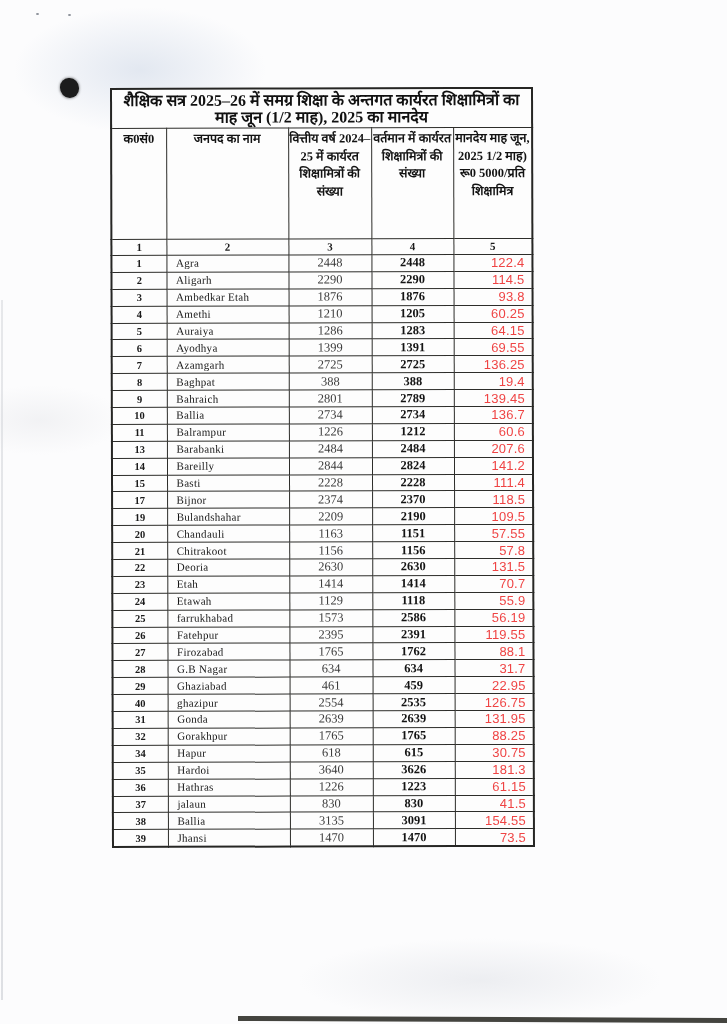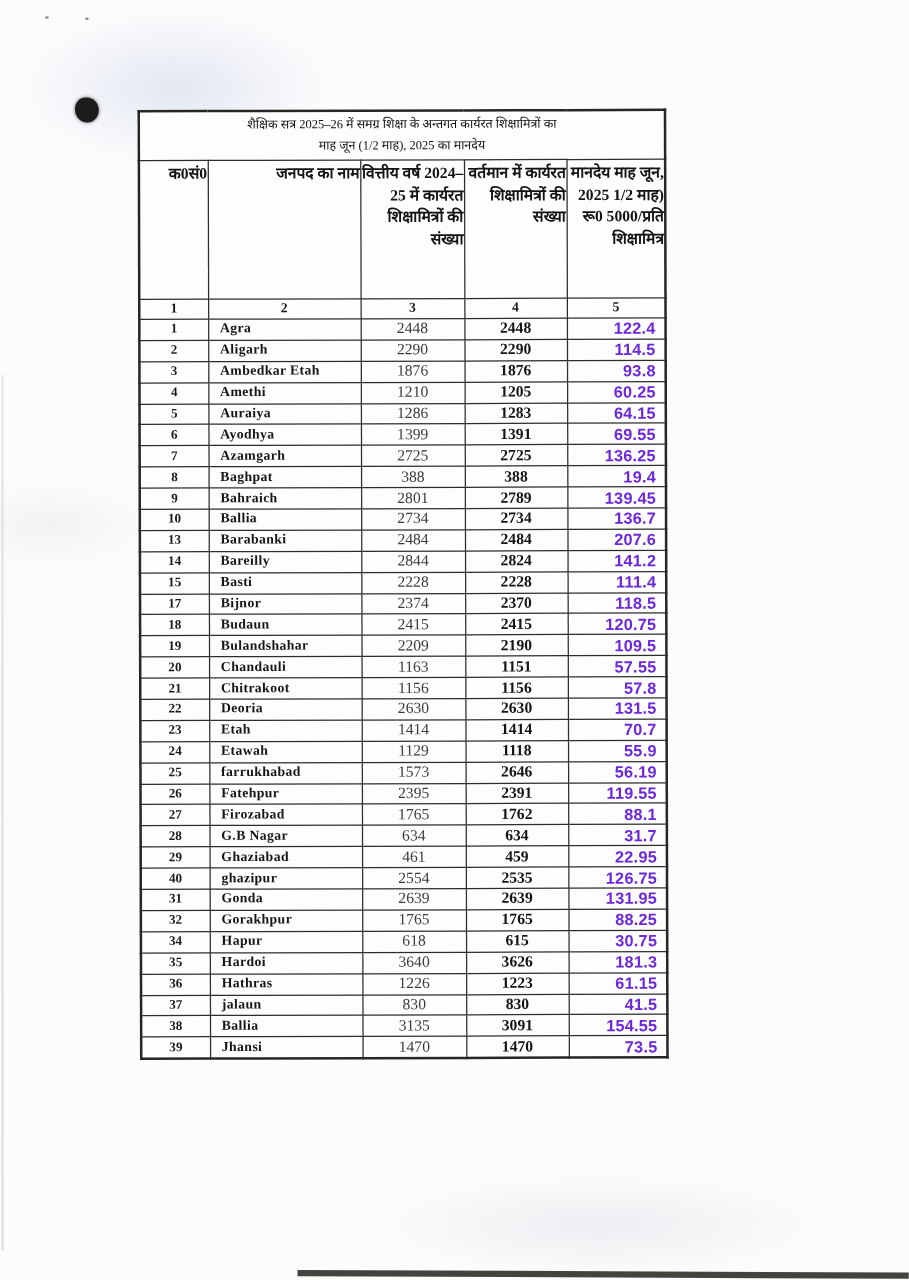--- a/index.html
+++ b/index.html
@@ -42,40 +42,40 @@
     border-collapse:collapse;table-layout:fixed;width:421px;
     background:#fdfdfd;
   }
   th,td{
     border:1px solid #2d2d2a;
     padding:0;overflow:hidden;
   }
   table{border:2px solid #262624;}
   .title-cell{
     height:36px;text-align:center;vertical-align:middle;
-    font-weight:normal;font-size:10px;line-height:17px;color:#111;
+    font-weight:bold;font-size:16px;line-height:17px;color:#111;
     padding:1px 4px;
   }
   .head-row th{
-    height:108px;vertical-align:top;text-align:right;
+    height:108px;vertical-align:top;text-align:center;
     font-weight:bold;font-size:12.5px;line-height:17.5px;color:#131313;
     padding-top:2px;
   }
   .num-row td{
     height:15px;text-align:center;font-weight:bold;font-size:11px;
     color:#1a1a1a;line-height:15px;
   }
   tbody td{height:15.9px;font-size:12px;line-height:15px;}
   td.c1{text-align:center;font-weight:bold;font-size:10.5px;color:#1b1b1b;}
-  td.c2{text-align:left;padding-left:9px;font-weight:bold;font-size:11px;letter-spacing:.3px;color:#161616;}
+  td.c2{text-align:left;padding-left:9px;font-weight:normal;font-size:11px;letter-spacing:.3px;color:#161616;}
   td.c3{text-align:center;font-weight:normal;font-size:12.5px;color:#3c3c3c;}
   td.c4{text-align:center;font-weight:bold;font-size:12.5px;color:#141414;}
   td.c5{
-    text-align:right;padding-right:7px;font-weight:bold;font-size:13px;
-    font-family:"Liberation Sans", sans-serif;color:#6d28d9;letter-spacing:.2px;
+    text-align:right;padding-right:7px;font-weight:normal;font-size:13px;
+    font-family:"Liberation Sans", sans-serif;color:#ef4444;letter-spacing:.2px;
   }
 </style>
 </head>
 <body>
 
 <div class="paper-texture"></div>
 <div class="speck s1"></div>
 <div class="speck s2"></div>
 <div class="punch-hole"></div>
 <div class="left-edge-line"></div>
@@ -186,20 +186,27 @@
   </tr>
 
   <tr>
     <td class="c1">10</td>
     <td class="c2">Ballia</td>
     <td class="c3">2734</td>
     <td class="c4">2734</td>
     <td class="c5">136.7</td>
   </tr>
 
+  <tr>
+    <td class="c1">11</td>
+    <td class="c2">Balrampur</td>
+    <td class="c3">1226</td>
+    <td class="c4">1212</td>
+    <td class="c5">60.6</td>
+  </tr>
 
 
   <tr>
     <td class="c1">13</td>
     <td class="c2">Barabanki</td>
     <td class="c3">2484</td>
     <td class="c4">2484</td>
     <td class="c5">207.6</td>
   </tr>
 
@@ -221,27 +228,20 @@
 
 
   <tr>
     <td class="c1">17</td>
     <td class="c2">Bijnor</td>
     <td class="c3">2374</td>
     <td class="c4">2370</td>
     <td class="c5">118.5</td>
   </tr>
 
-  <tr>
-    <td class="c1">18</td>
-    <td class="c2">Budaun</td>
-    <td class="c3">2415</td>
-    <td class="c4">2415</td>
-    <td class="c5">120.75</td>
-  </tr>
 
   <tr>
     <td class="c1">19</td>
     <td class="c2">Bulandshahar</td>
     <td class="c3">2209</td>
     <td class="c4">2190</td>
     <td class="c5">109.5</td>
   </tr>
 
   <tr>
@@ -281,21 +281,21 @@
     <td class="c2">Etawah</td>
     <td class="c3">1129</td>
     <td class="c4">1118</td>
     <td class="c5">55.9</td>
   </tr>
 
   <tr>
     <td class="c1">25</td>
     <td class="c2">farrukhabad</td>
     <td class="c3">1573</td>
-    <td class="c4">2646</td>
+    <td class="c4">2586</td>
     <td class="c5">56.19</td>
   </tr>
 
   <tr>
     <td class="c1">26</td>
     <td class="c2">Fatehpur</td>
     <td class="c3">2395</td>
     <td class="c4">2391</td>
     <td class="c5">119.55</td>
   </tr>

